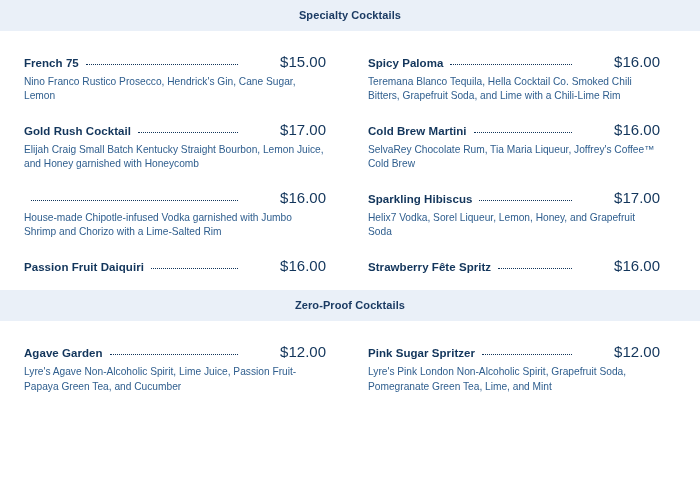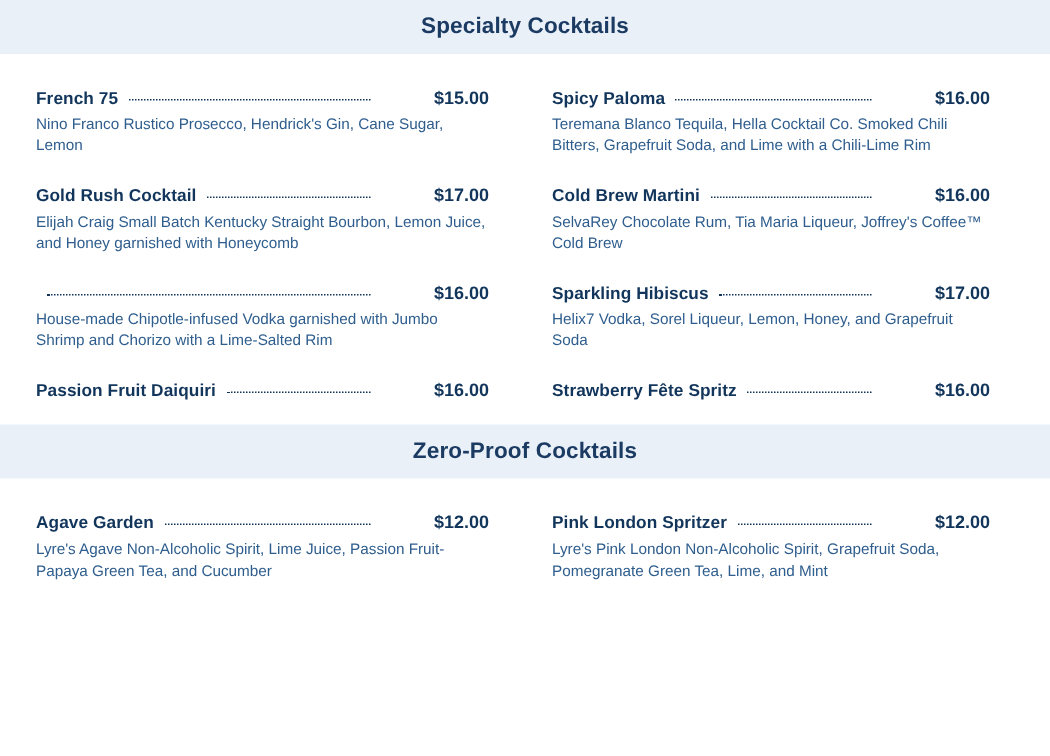--- a/index.html
+++ b/index.html
@@ -14,21 +14,21 @@
     overflow: hidden;
   }
   .page {
     width: 700px;
     height: 504px;
     position: relative;
   }
   .section-header {
     background: #eaf0f8;
     text-align: center;
-    font-size: 15px;
+    font-size: 11px;
     font-weight: bold;
     color: #1b3b63;
     letter-spacing: 0.1px;
     padding: 9px 0 10px 0;
   }
   .columns {
     display: flex;
     padding: 0;
   }
   .col {
@@ -55,22 +55,22 @@
   .leader {
     flex: 1 1 auto;
     margin: 0 6px 0 7px;
     position: relative;
     top: -2px;
     border-bottom: 1.6px dotted #12355b;
     height: 6px;
     min-width: 10px;
   }
   .item-price {
-    font-size: 12px;
-    font-weight: bold;
+    font-size: 15px;
+    font-weight: normal;
     color: #12355b;
     white-space: nowrap;
     margin-left: 36px;
   }
   .item-desc {
     margin-top: 5px;
     font-size: 10.2px;
     line-height: 1.38;
     color: #2f5e8e;
     max-width: 300px;
@@ -177,21 +177,21 @@
           <span class="item-price">$12.00</span>
         </div>
         <div class="item-desc">Lyre's Agave Non-Alcoholic Spirit, Lime Juice, Passion Fruit-Papaya Green Tea, and Cucumber</div>
       </div>
 
     </div>
     <div class="col right">
 
       <div class="item">
         <div class="item-head">
-          <span class="item-name">Pink London Spritzer</span>
+          <span class="item-name">Pink Sugar Spritzer</span>
           <span class="leader"></span>
           <span class="item-price">$12.00</span>
         </div>
         <div class="item-desc">Lyre's Pink London Non-Alcoholic Spirit, Grapefruit Soda, Pomegranate Green Tea, Lime, and Mint</div>
       </div>
 
     </div>
   </div>
 
 </div>

